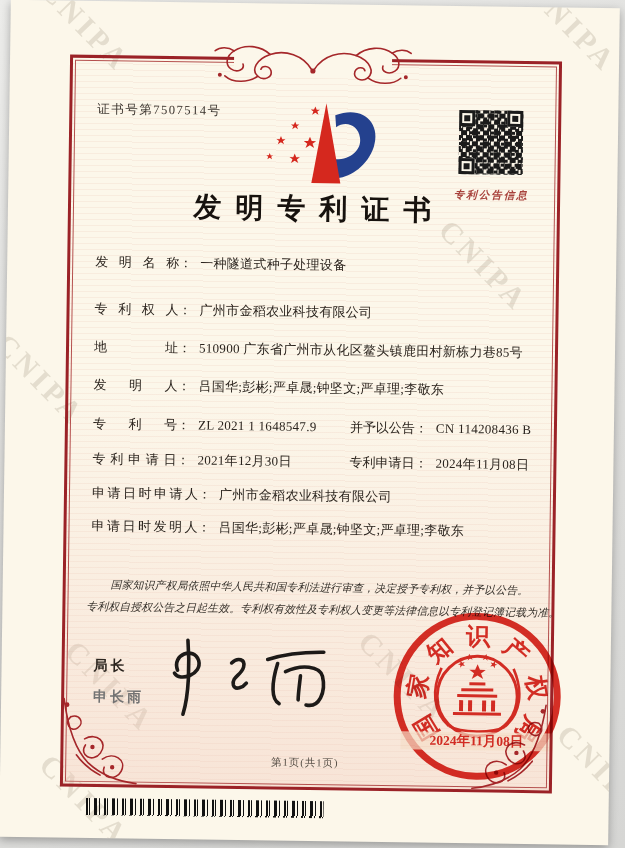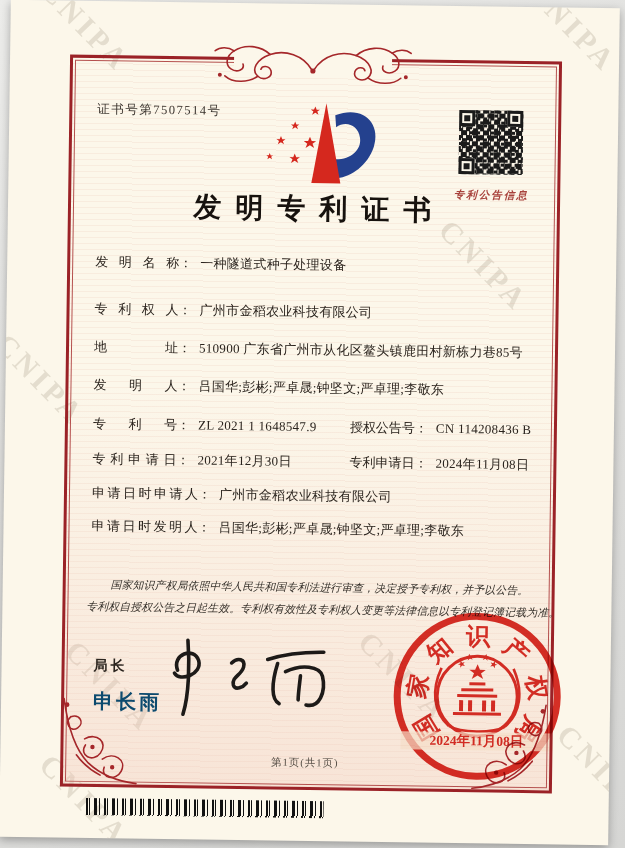--- a/index.html
+++ b/index.html
@@ -69,21 +69,21 @@
   .val{letter-spacing:.3px;}
   .col2{position:absolute;left:257px;top:0;white-space:nowrap;}
   .col2 .lab2{display:inline-block;}
   .statement{
     position:absolute;left:84px;top:572px;width:452px;
     font-size:10.8px;line-height:2.05;color:#35302a;font-style:italic;letter-spacing:.2px;
   }
   .statement .st1{padding-left:2.2em;white-space:nowrap;}
   .statement .st2{white-space:nowrap;}
   .signer-title{position:absolute;left:92px;top:656px;font-size:14px;letter-spacing:3px;color:#2b241e;font-weight:bold;}
-  .signer-name{position:absolute;left:92px;top:687px;font-size:20px;letter-spacing:3px;color:#0c4a6e;font-weight:bold;}
+  .signer-name{position:absolute;left:92px;top:687px;font-size:14px;letter-spacing:3px;color:#737373;font-weight:bold;}
   .signature{position:absolute;left:142px;top:626px;}
   .seal{
     position:absolute;left:388px;top:602px;width:176px;height:176px;
     mix-blend-mode:multiply;opacity:.95;
   }
   .seal-ring-svg{position:absolute;inset:0;}
   .seal-char{
     position:absolute;left:50%;top:50%;width:28px;height:28px;margin:-14px 0 0 -14px;
     text-align:center;font-size:24px;font-weight:bold;color:#d6251d;line-height:28px;
     transform:rotate(var(--a)) translateY(-60px);
@@ -201,21 +201,21 @@
     <span class="lab w4">专利权人</span><span class="colon">：</span><span class="val">广州市金稻农业科技有限公司</span>
   </div>
   <div class="row" style="top:337px">
     <span class="lab w4">地址</span><span class="colon">：</span><span class="val">510900 广东省广州市从化区鳌头镇鹿田村新栋力巷85号</span>
   </div>
   <div class="row" style="top:375px">
     <span class="lab w4">发明人</span><span class="colon">：</span><span class="val">吕国华;彭彬;严卓晟;钟坚文;严卓理;李敬东</span>
   </div>
   <div class="row" style="top:414px">
     <span class="lab w4">专利号</span><span class="colon">：</span><span class="val">ZL 2021 1 1648547.9</span>
-    <span class="col2"><span class="lab2">授权公告号</span><span class="colon">：</span><span class="val">CN 114208436 B</span></span>
+    <span class="col2"><span class="lab2">并予以公告</span><span class="colon">：</span><span class="val">CN 114208436 B</span></span>
   </div>
   <div class="row" style="top:449px">
     <span class="lab w4">专利申请日</span><span class="colon">：</span><span class="val">2021年12月30日</span>
     <span class="col2"><span class="lab2">专利申请日</span><span class="colon">：</span><span class="val">2024年11月08日</span></span>
   </div>
   <div class="row" style="top:483px">
     <span class="lab w7">申请日时申请人</span><span class="colon">：</span><span class="val">广州市金稻农业科技有限公司</span>
   </div>
   <div class="row" style="top:516px">
     <span class="lab w7">申请日时发明人</span><span class="colon">：</span><span class="val">吕国华;彭彬;严卓晟;钟坚文;严卓理;李敬东</span>

